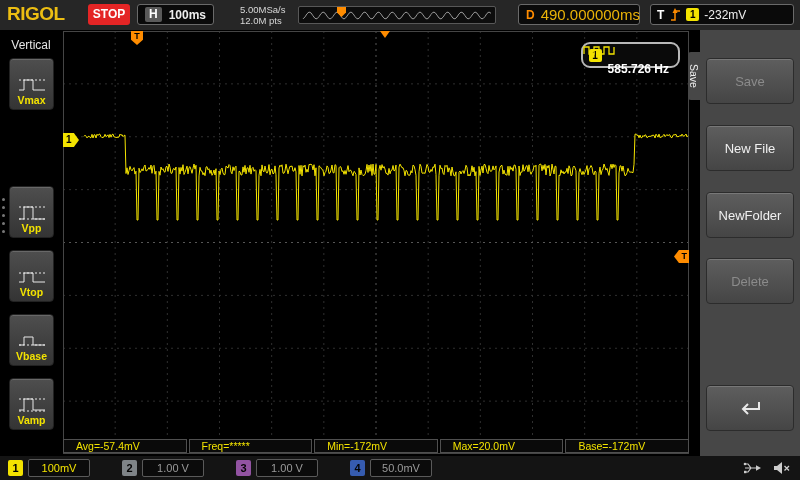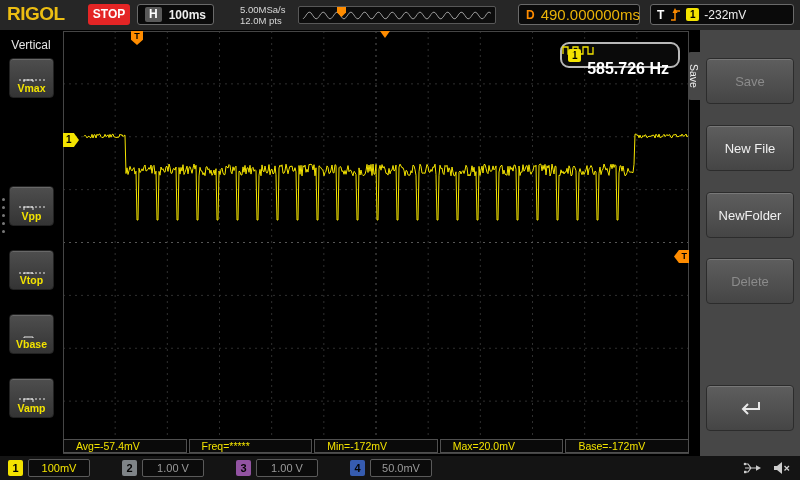--- a/index.html
+++ b/index.html
@@ -28,21 +28,21 @@
   .tbox{position:absolute;left:650px;top:4px;width:144px;height:21px;border:1px solid #6a6a6a;border-radius:3px;
     background:#0a0a0a;display:flex;align-items:center;gap:5px;padding:0 6px;box-sizing:border-box;}
   .tlab{color:#fff;font-weight:bold;font-size:12px;}
   .chip1{width:13px;height:13px;background:#f3e300;color:#000;border-radius:2px;font-size:10px;
     font-weight:bold;text-align:center;line-height:13px;flex:0 0 auto;}
   .tval{color:#eee;font-size:12px;}
 
   
   .leftbar{position:absolute;left:0;top:30px;width:62px;height:426px;background:#000;}
   .vtitle{color:#e6e6e6;font-size:12px;text-align:center;padding-top:8px;}
-  .mbtn{position:absolute;left:9px;width:45px;height:40px;background:linear-gradient(#4e4e4e,#343434);
+  .mbtn{position:absolute;left:9px;width:45px;height:52px;background:linear-gradient(#4e4e4e,#343434);
     border:1px solid #222;border-radius:4px;box-shadow:inset 0 1px 0 #686868;box-sizing:border-box;
     display:flex;flex-direction:column;align-items:center;justify-content:space-between;padding:16px 0 3px;cursor:pointer;}
   .mlabel{color:#f3e300;font-size:10.5px;font-weight:bold;}
   .dots{position:absolute;left:2px;top:168px;display:flex;flex-direction:column;gap:5px;}
   .dots i{width:3px;height:3px;background:#777;border-radius:50%;}
 
   
   .plot{position:absolute;left:63px;top:31px;width:626px;height:423px;background:#000;}
   .plot svg{position:absolute;left:0;top:0;}
   .chtag{position:absolute;left:0;top:102px;width:16px;height:14px;background:#f3e300;color:#000;
@@ -51,21 +51,21 @@
   .trtag{position:absolute;right:0;top:219px;width:15px;height:13px;background:#ff8c00;color:#000;
     font-size:9px;font-weight:bold;line-height:13px;text-align:right;padding-right:2px;box-sizing:border-box;
     clip-path:polygon(33% 0,100% 0,100% 100%,33% 100%,0 50%);}
   .tflag{position:absolute;left:68px;top:0;width:12px;height:14px;background:#ff8c00;color:#000;
     font-size:9px;font-weight:bold;text-align:center;line-height:11px;
     clip-path:polygon(0 0,100% 0,100% 62%,50% 100%,0 62%);}
   .ttri{position:absolute;left:317px;top:0;width:0;height:0;border-left:5px solid transparent;
     border-right:5px solid transparent;border-top:7px solid #ff8c00;}
   .freq{position:absolute;right:9px;top:11px;height:22px;border:2px solid #b8b8b8;border-radius:9px;
     background:#0a0a0a;display:flex;align-items:center;gap:6px;padding:0 9px 0 6px;}
-  .fval{color:#fff;font-weight:bold;font-size:16px;margin-top:28px;}
+  .fval{color:#fff;font-weight:bold;font-size:12px;margin-top:28px;}
   .meas{position:absolute;left:0;top:408px;width:626px;height:14px;display:flex;gap:2px;}
   .meas div{flex:1;background:#0a0a0a;border:1px solid #4f4f4f;color:#f3e300;font-size:10.5px;
     line-height:12px;padding-left:12px;white-space:nowrap;overflow:hidden;box-sizing:border-box;}
 
   
   .rightbar{position:absolute;left:700px;top:30px;width:100px;height:426px;background:#474747;}
   .savetab{position:absolute;left:-12px;top:22px;width:12px;height:48px;background:#474747;
     border-radius:3px 0 0 3px;display:flex;align-items:center;justify-content:center;}
   .savetab span{writing-mode:vertical-rl;color:#eee;font-size:10.5px;}
   .rbtn{position:absolute;left:6px;width:88px;height:46px;background:linear-gradient(#5e5e5e,#454545);

